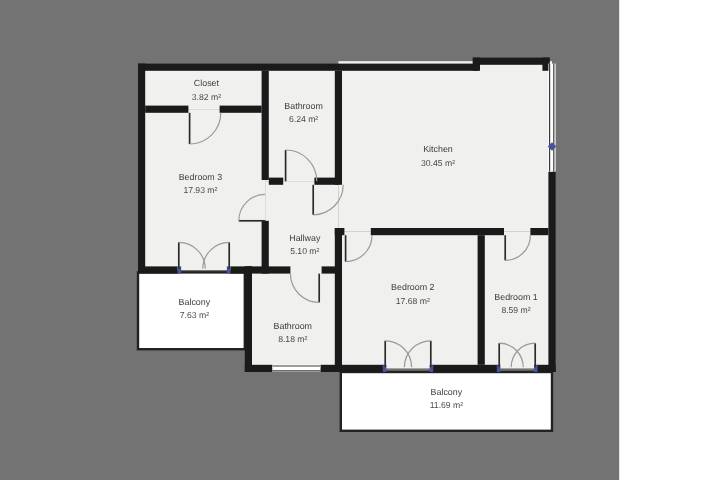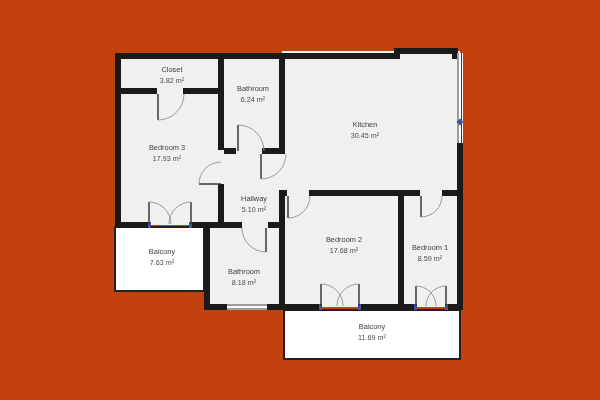--- a/index.html
+++ b/index.html
@@ -1,16 +1,16 @@
 <!DOCTYPE html>
 <html><head>
 <meta charset="utf-8">
 <style>
   html,body{margin:0;padding:0;background:#ffffff;}
-  .stage{position:relative;width:600px;height:400px;background:#c2410c;overflow:hidden;
+  .stage{position:relative;width:516px;height:400px;background:#737373;overflow:hidden;
          font-family:"Liberation Sans", sans-serif;}
   svg{display:block;}
   .room-fill{fill:#f0f0ee;}
   .wall{fill:#1a1a1a;}
   .thinwall{fill:none;stroke:#222222;stroke-width:2;}
   .balcony-fill{fill:#ffffff;}
   .door-leaf{stroke:#2b2b2b;stroke-width:1.4;fill:none;}
   .door-arc{stroke:#9a9a9a;stroke-width:1;fill:none;}
   .win-line{stroke:#3a3a3a;stroke-width:1;fill:none;}
   .win-fill{fill:#ffffff;}

